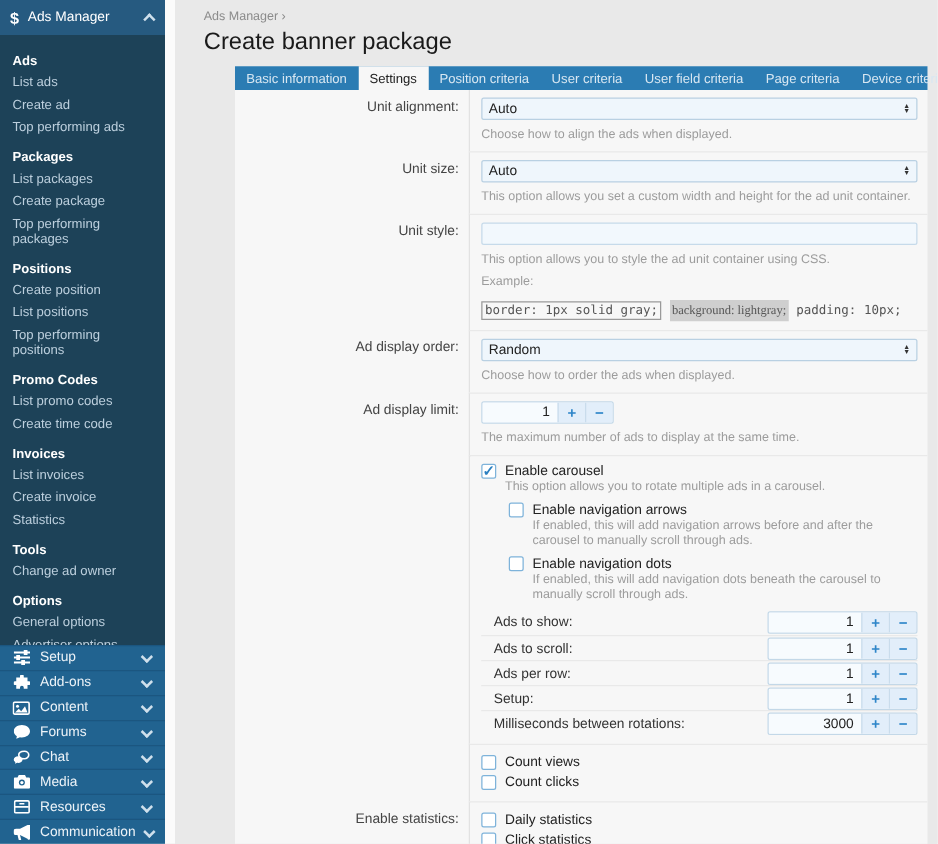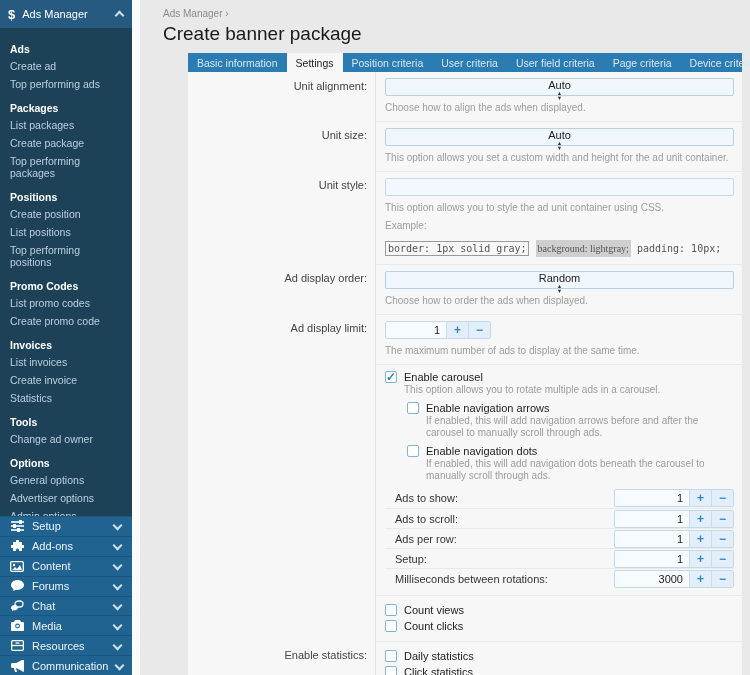--- a/index.html
+++ b/index.html
@@ -32,21 +32,21 @@
   .tabs { background:#2b7cb3; display:flex; height:19px; font-size:10.5px; }
   .tab { color:#d8e7f2; padding:0 9px; display:flex; align-items:center; cursor:pointer; white-space:nowrap; }
   .tab.active { background:#f7f7f7; color:#222; }
 
   
   .frm-row { display:flex; }
   .lblcol { width:187px; flex:none; text-align:right; padding:8px 8px 0 0; color:#444; font-size:11px; }
   .ctlcol { flex:1; border-left:1px solid #e2e2e2; padding:6px 8px 7px 9px; min-width:0; }
   .frm-row + .frm-row .ctlcol { border-top:1px solid #e9e9e9; }
 
-  .sel { height:18px; background:#eff6fc; border:1px solid #b9d0e2; border-radius:2px; display:flex; align-items:center; padding:0 5px; color:#222; cursor:pointer;flex-direction:column; }
+  .sel { height:18px; background:#eff6fc; border:1px solid #b9d0e2; border-radius:2px; display:flex; align-items:center; padding:0 5px; color:#222; cursor:pointer; }
   .sel .v { flex:1; }
   .sel .arr { display:flex; flex-direction:column; font-size:5.5px; line-height:4.5px; color:#333; }
   .txt { height:18px; width:100%; background:#f2f8fd; border:1px solid #c6daea; border-radius:2px; padding:0 5px; font:inherit; color:#222; }
   .hint { color:#9c9c9c; font-size:10px; padding-top:6px; line-height:12px; }
   .codeline { font-family:"DejaVu Sans Mono", monospace; font-size:10px; color:#555; margin-top:9px; line-height:16px; white-space:nowrap; }
   .codeline .s1 { border:1px solid #9a9a9a; padding:1px 2px; }
   .codeline .s2 { background:#cfcfcf; padding:3px 2px;font-family:Liberation Serif, serif; }
 
   .numgrp { display:inline-flex; height:18px; border:1px solid #c3d8e8; border-radius:2px; overflow:hidden; background:#f7fbfe; }
   .numgrp .nv { padding:0 6px; display:flex; align-items:center; justify-content:flex-end; color:#222; background:#f7fbfe; }
@@ -73,36 +73,37 @@
 
 <aside class="sidebar">
   <div class="side-head">
     <span class="dollar">$</span>
     <span class="t">Ads Manager</span>
     <span class="chev"></span>
   </div>
 
   <nav class="side-nav">
     <div class="grp-h">Ads</div>
+    <div class="grp-i">List ads</div>
     <div class="grp-i">Create ad</div>
     <div class="grp-i">Top performing ads</div>
 
     <div class="grp-h">Packages</div>
     <div class="grp-i">List packages</div>
     <div class="grp-i">Create package</div>
     <div class="grp-i">Top performing packages</div>
 
     <div class="grp-h">Positions</div>
     <div class="grp-i">Create position</div>
     <div class="grp-i">List positions</div>
     <div class="grp-i">Top performing positions</div>
 
     <div class="grp-h">Promo Codes</div>
     <div class="grp-i">List promo codes</div>
-    <div class="grp-i">Create promo code</div>
+    <div class="grp-i">Create time code</div>
 
     <div class="grp-h">Invoices</div>
     <div class="grp-i">List invoices</div>
     <div class="grp-i">Create invoice</div>
     <div class="grp-i">Statistics</div>
 
     <div class="grp-h">Tools</div>
     <div class="grp-i">Change ad owner</div>
 
     <div class="grp-h">Options</div>

